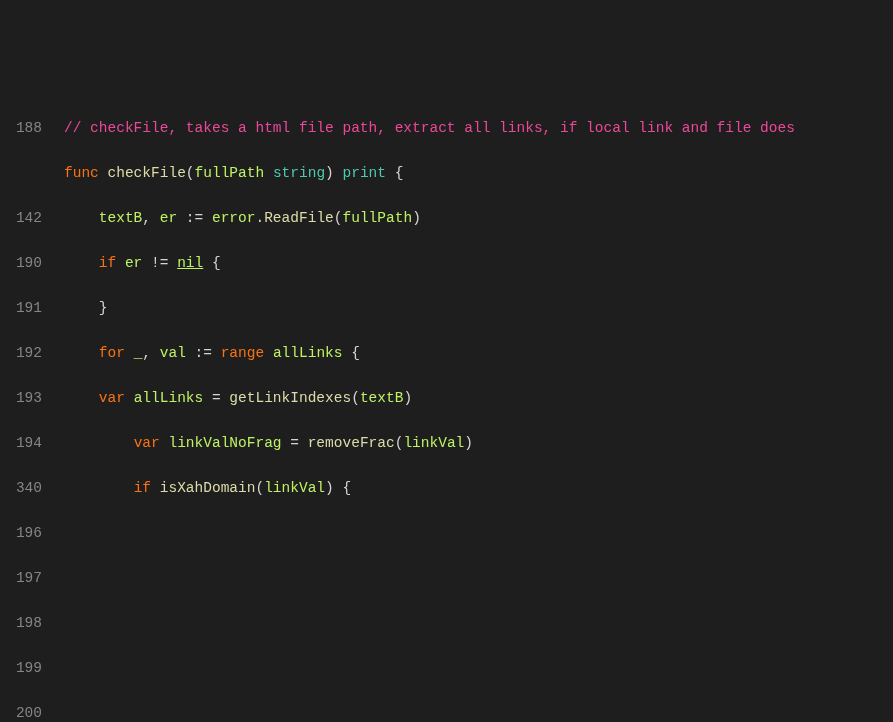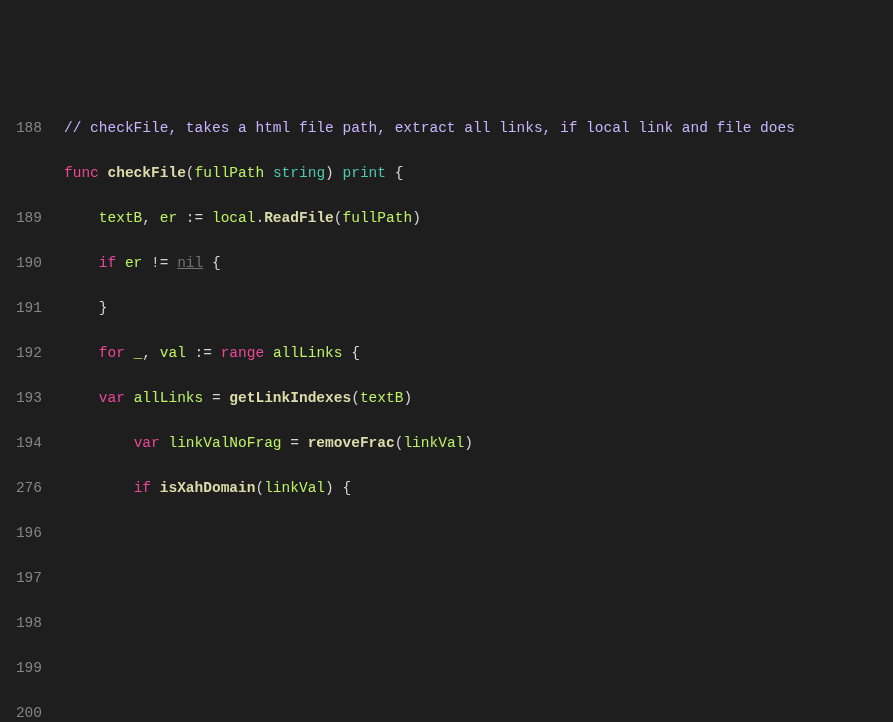--- a/index.html
+++ b/index.html
@@ -27,46 +27,46 @@
     padding-top: 4px;
   }
   .code {
     flex: 1;
     padding-top: 4px;
     padding-left: 0;
   }
   .ln { height: 22.5px; }
   .cl { height: 22.5px; }
   
-  .cmt { color: #c4b5fd; text-align: right; }       
-  .kw  { color: #ec4899; }       
-  .fn  { color: #dcdcaa; font-weight: bold; }       
+  .cmt { color: #ec4899; text-align: right; }       
+  .kw  { color: #f97316; }       
+  .fn  { color: #dcdcaa; }       
   .id  { color: #bef264; }       
   .typ { color: #4ec9b0; }       
   .num { color: #b5cea8; }       
-  .cst { color: #737373; text-decoration: underline; }       
+  .cst { color: #bef264; text-decoration: underline; }       
   .pn  { color: #d4d4d4; }       
   .op  { color: #d4d4d4; }
 </style>
 </head>
 <body>
 
 
 
 <div class="editor">
   <div class="gutter">
 <div class="ln">188</div>
 <div class="ln">&nbsp;</div>
-<div class="ln">189</div>
+<div class="ln">142</div>
 <div class="ln">190</div>
 <div class="ln">191</div>
 <div class="ln">192</div>
 <div class="ln">193</div>
 <div class="ln">194</div>
-<div class="ln">276</div>
+<div class="ln">340</div>
 <div class="ln">196</div>
 <div class="ln">197</div>
 <div class="ln">198</div>
 <div class="ln">199</div>
 <div class="ln">200</div>
 
 
 
 
 
@@ -80,21 +80,21 @@
 
 
 
 
 
   </div>
 
   <div class="code">
 <div class="cl"><span class="cmt">// checkFile, takes a html file path, extract all links, if local link and file does </span></div>
 <div class="cl"><span class="kw">func</span> <span class="fn">checkFile</span><span class="pn">(</span><span class="id">fullPath</span> <span class="typ">string</span><span class="pn">)</span> <span class="typ">print</span> <span class="pn">{</span></div>
-<div class="cl">    <span class="id">textB</span><span class="pn">,</span> <span class="id">er</span> <span class="op">:=</span> <span class="id">local</span><span class="pn">.</span><span class="fn">ReadFile</span><span class="pn">(</span><span class="id">fullPath</span><span class="pn">)</span></div>
+<div class="cl">    <span class="id">textB</span><span class="pn">,</span> <span class="id">er</span> <span class="op">:=</span> <span class="id">error</span><span class="pn">.</span><span class="fn">ReadFile</span><span class="pn">(</span><span class="id">fullPath</span><span class="pn">)</span></div>
 <div class="cl">    <span class="kw">if</span> <span class="id">er</span> <span class="op">!=</span> <span class="cst">nil</span> <span class="pn">{</span></div>
 <div class="cl">    <span class="pn">}</span></div>
 <div class="cl">    <span class="kw">for</span> <span class="id">_</span><span class="pn">,</span> <span class="id">val</span> <span class="op">:=</span> <span class="kw">range</span> <span class="id">allLinks</span> <span class="pn">{</span></div>
 <div class="cl">    <span class="kw">var</span> <span class="id">allLinks</span> <span class="op">=</span> <span class="fn">getLinkIndexes</span><span class="pn">(</span><span class="id">textB</span><span class="pn">)</span></div>
 <div class="cl">        <span class="kw">var</span> <span class="id">linkValNoFrag</span> <span class="op">=</span> <span class="fn">removeFrac</span><span class="pn">(</span><span class="id">linkVal</span><span class="pn">)</span></div>
 <div class="cl">        <span class="kw">if</span> <span class="fn">isXahDomain</span><span class="pn">(</span><span class="id">linkVal</span><span class="pn">)</span> <span class="pn">{</span></div>
 
 
 
 

